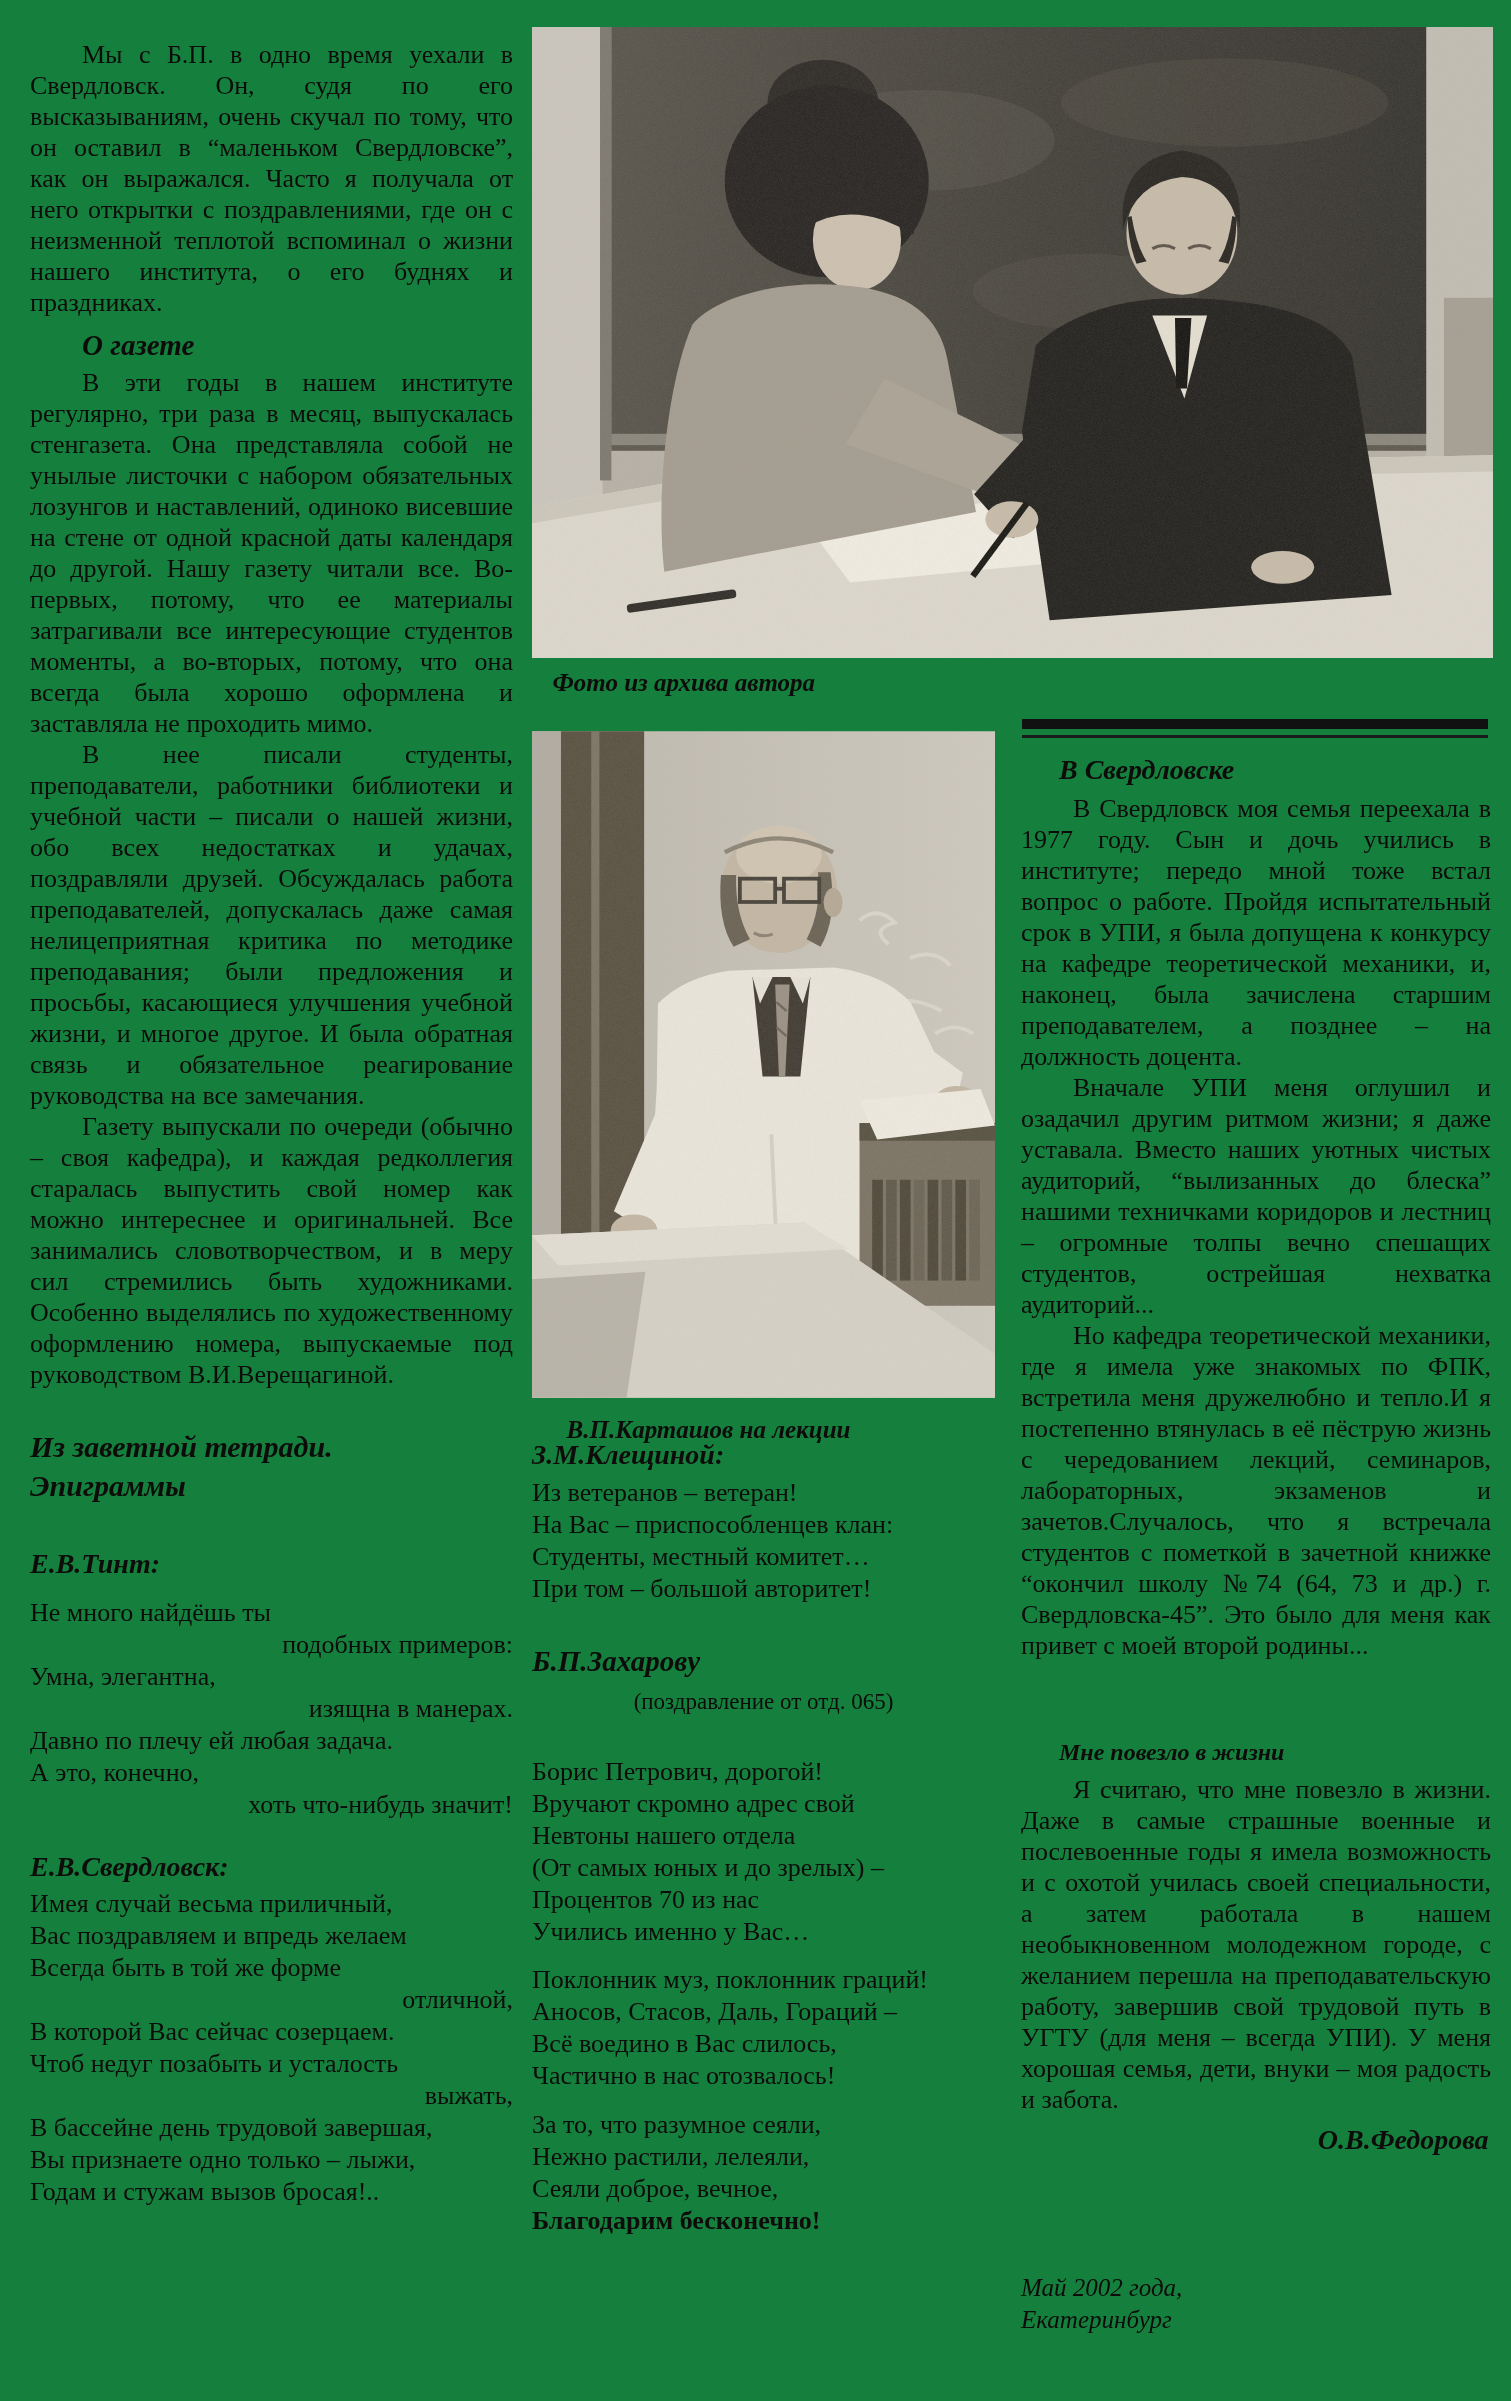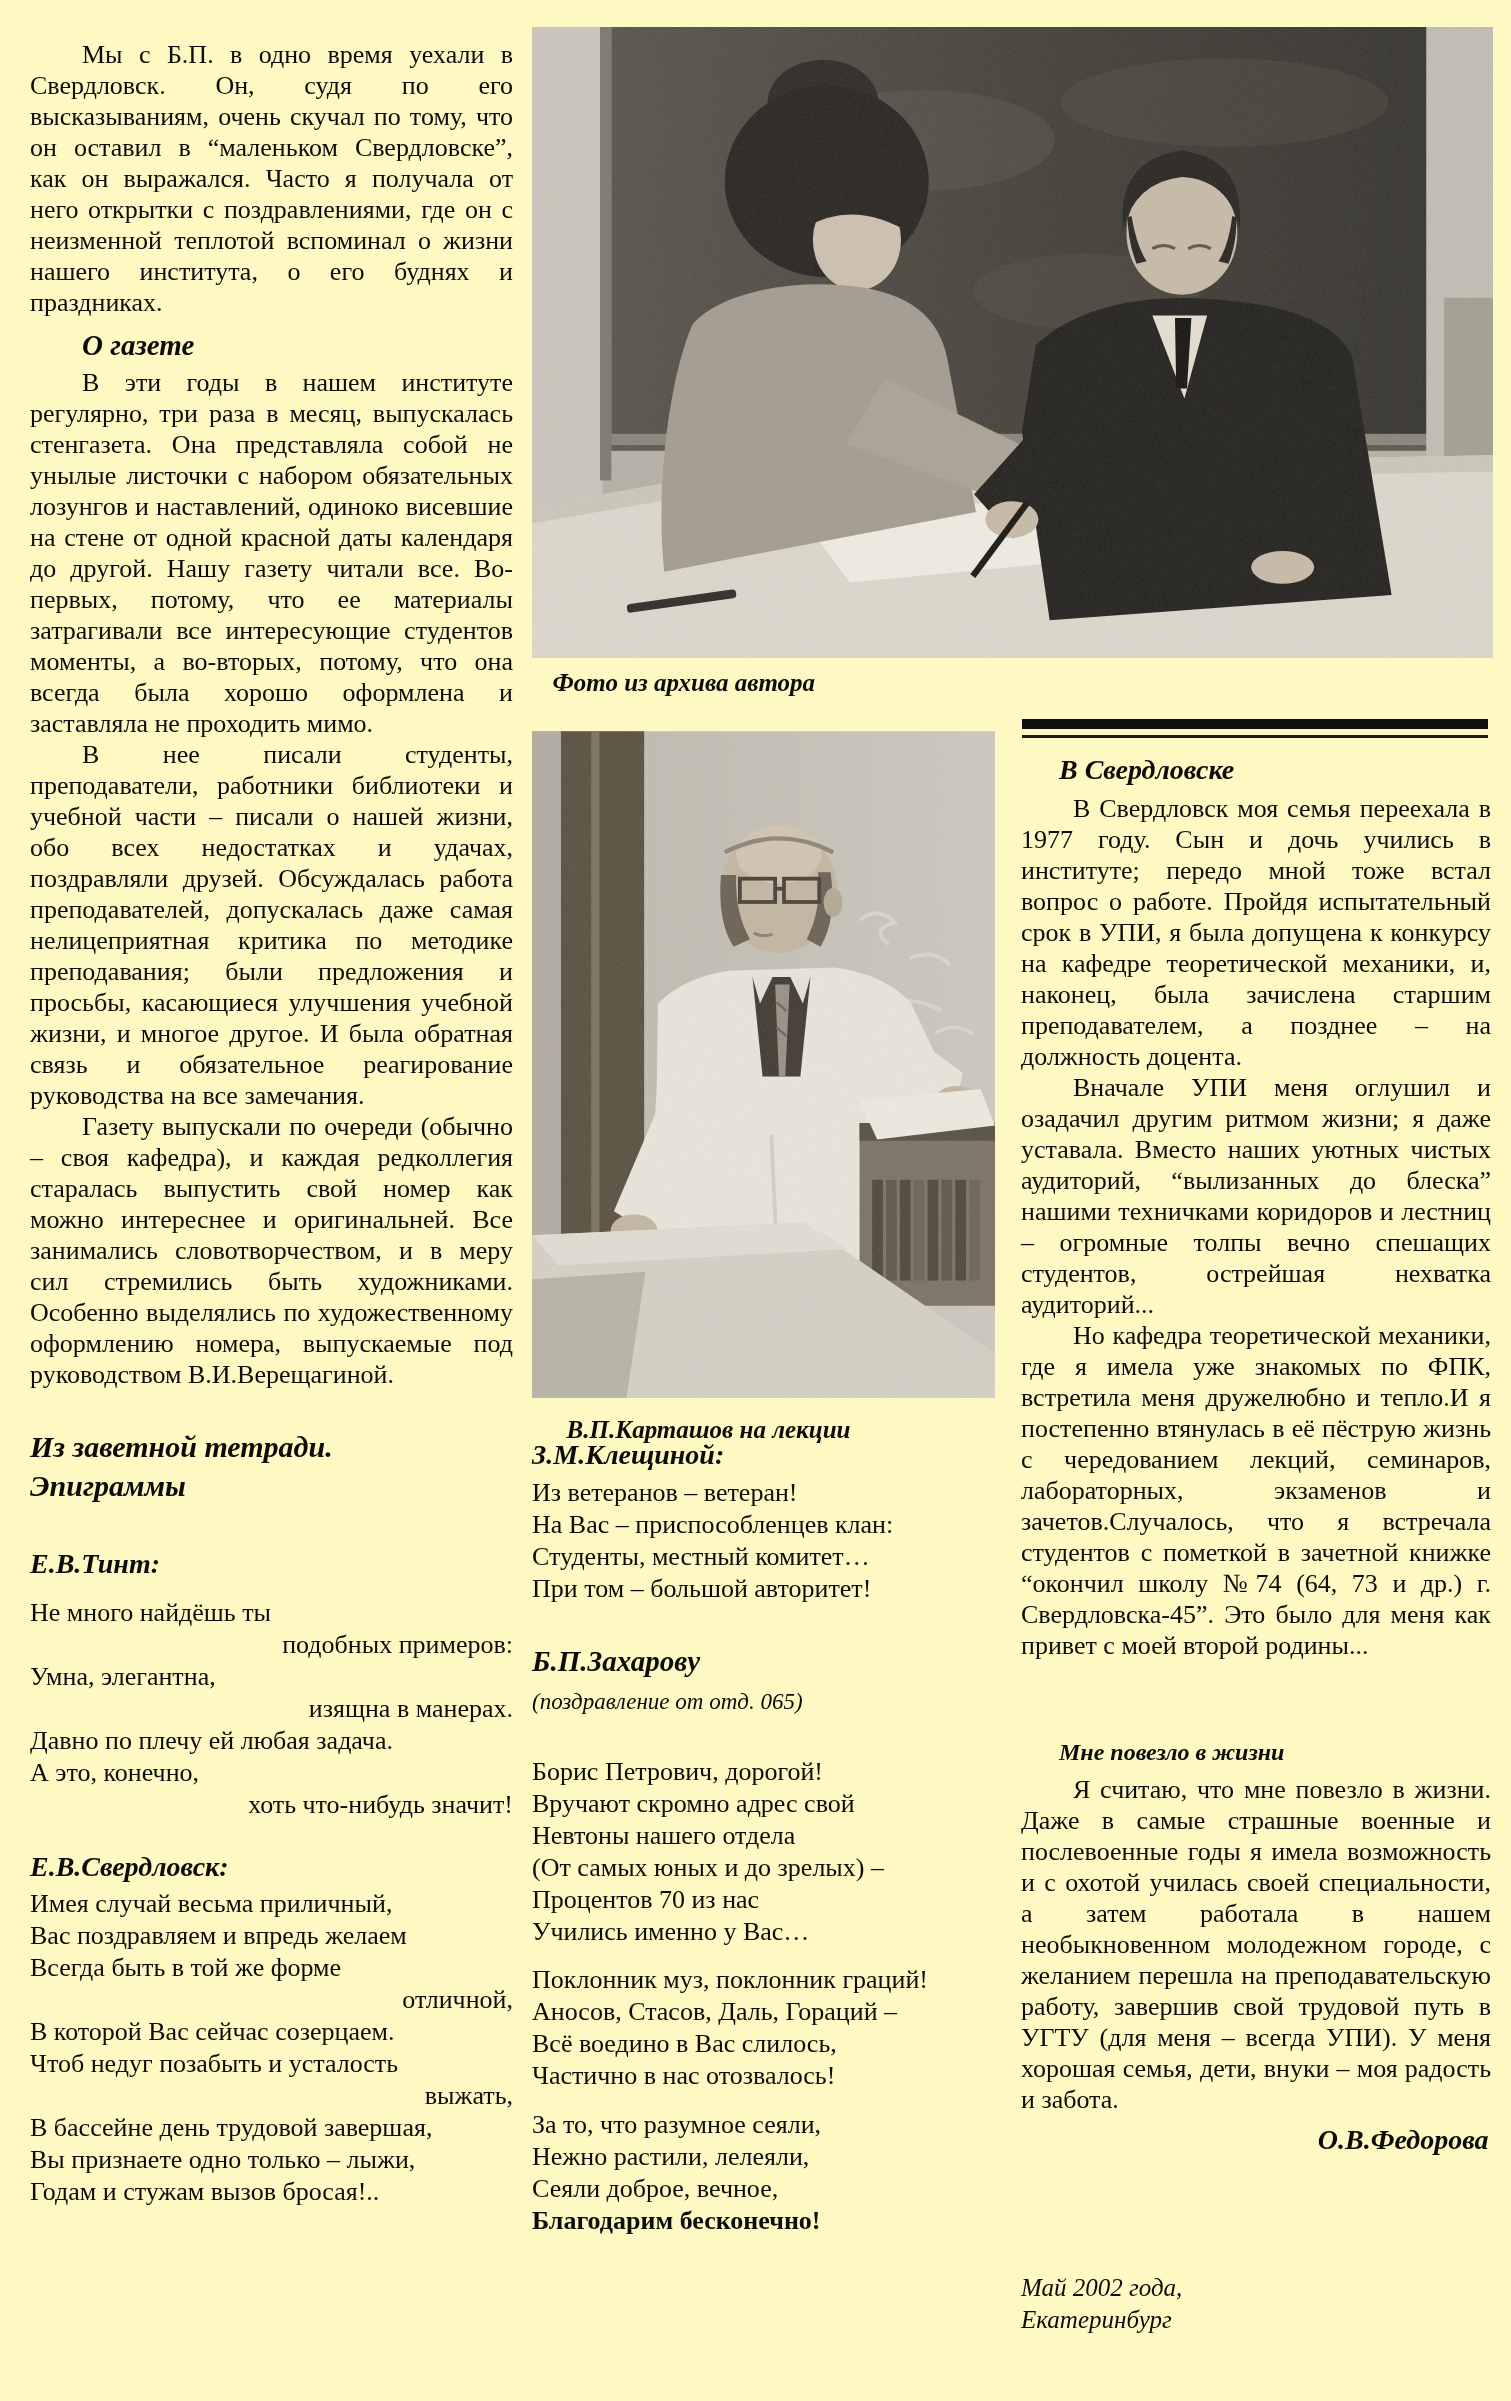--- a/index.html
+++ b/index.html
@@ -1,17 +1,17 @@
 <!DOCTYPE html>
 <html lang="ru" style="font-size:10px"><head>
 <meta charset="utf-8">
 <style>
   html,body{margin:0;padding:0;background:#e8e8e8;}
   .page{
-    position:relative;width:1512px;height:2401px;background:#fef9c3;
+    position:relative;width:1512px;height:2401px;background:#15803d;
     font-family:"Liberation Serif","DejaVu Serif",serif;color:#0d0c0a;
     overflow:hidden;
   }
   .col{position:absolute;}
   .col-left{left:30px;top:39px;width:483px;}
   .col-mid{left:532px;top:1427px;width:463px;margin-top:11px;}
   .col-right{left:1021px;top:753px;width:470px;}
   p.body{
     margin:0;font-size:26px;line-height:31px;text-align:justify;
     text-indent:52px;
@@ -24,21 +24,21 @@
   .h-author{font-size:28px;line-height:33px;margin-top:42px;margin-bottom:17px;}
   .h-author2{font-size:28px;line-height:33px;margin-top:29px;margin-bottom:5px;}
   .h-right{font-size:28px;line-height:34px;padding-left:38px;margin:0 0 6.3px;}
   .h-lucky{font-size:24px;line-height:34px;padding-left:38px;margin:74px 0 5px;}
   .poem{font-size:26px;line-height:32px;}
   .poem .pl{white-space:nowrap;}
   .poem .r{text-align:right;white-space:nowrap;}
   .poem .b{font-weight:bold;}
   .stanza{margin-top:16.4px;}
   .stanza-first{margin-top:40px;}
-  .note{font-style:italic;font-size:23px;margin-top:8.8px;line-height:29px;}
+  .note{font-size:23px;margin-top:8.8px;line-height:29px;text-align:center;}
   .caption{
     position:absolute;font-style:italic;font-weight:bold;font-size:25px;
     line-height:30px;
   }
   .caption-1{left:535px;top:668px;width:567px;padding-left:17.6px;text-align:left;}
   .caption-2{left:532px;top:1415px;width:353px;text-align:center;}
   .photo{position:absolute;display:block;}
   .photo-1{left:532px;top:26.5px;width:961px;height:631px;}
   .photo-2{left:532px;top:731px;width:463px;height:667px;}
   .divider{position:absolute;left:1022px;top:719px;width:466px;}

